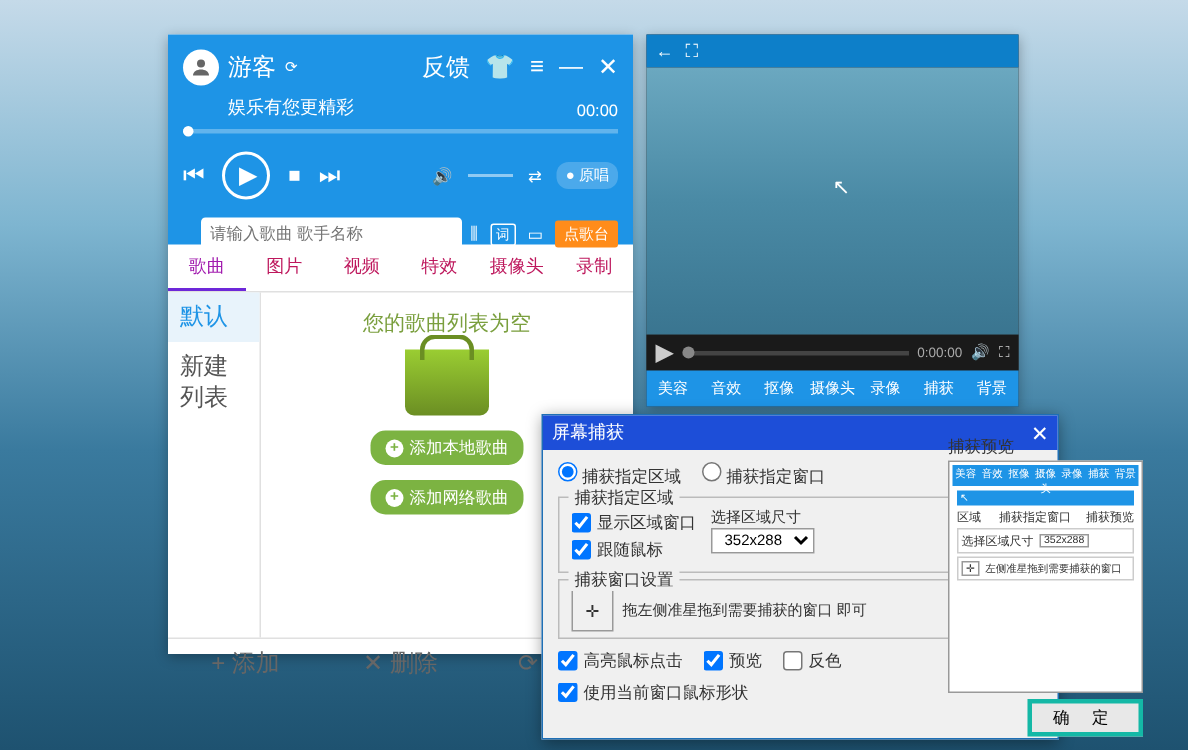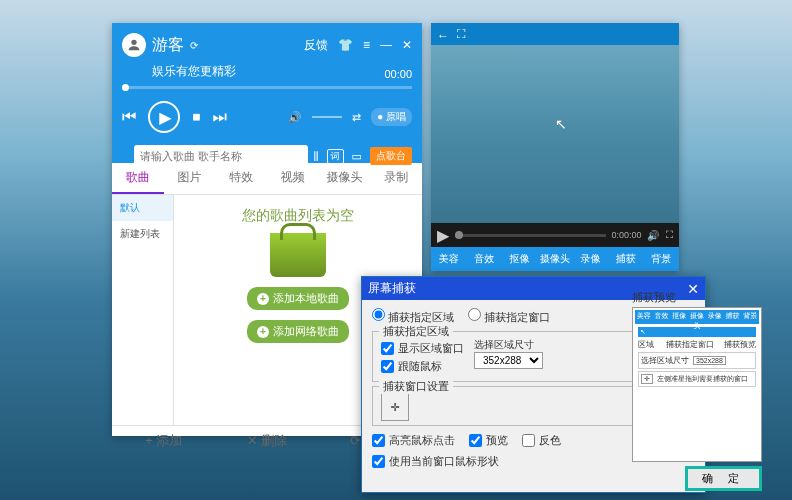--- a/index.html
+++ b/index.html
@@ -6,53 +6,53 @@
 body { width: 792px; height: 500px; background: linear-gradient(180deg, #b8d4e8 0%, #5aa3c4 40%, #2e6a8e 100%); position: relative; overflow: hidden; }
 .water-bg { position: absolute; inset: 0; background: linear-gradient(180deg, #c5dae9 0%, #7eb5d0 30%, #3a7a9e 60%, #1e5270 100%); }
 
 
 .music-player { position: absolute; left: 112px; top: 23px; width: 310px; height: 413px; background: #fff; box-shadow: 0 2px 8px rgba(0,0,0,0.3); }
 .mp-header { background: #1e94e6; height: 140px; color: #fff; padding: 8px 10px; }
 .mp-top { display: flex; align-items: center; justify-content: space-between; height: 28px; }
 .mp-user { display: flex; align-items: center; gap: 6px; }
 .avatar { width: 24px; height: 24px; border-radius: 50%; background: #fff; display: flex; align-items: center; justify-content: center; }
 .avatar svg { width: 16px; height: 16px; }
-.mp-top-icons { display: flex; gap: 10px; align-items: center; font-size: 12px; }
+.mp-top-icons { display: flex; gap: 10px; align-items: center; font-size: 16px; }
 .mp-subtitle { font-size: 12px; margin: 4px 0 2px 30px; }
 .mp-time { text-align: right; font-size: 11px; margin-top: -14px; }
 .mp-progress { height: 3px; background: rgba(255,255,255,0.3); margin: 6px 0; position: relative; }
 .mp-progress-dot { position: absolute; left: 0; top: -2px; width: 7px; height: 7px; background: #fff; border-radius: 50%; }
 .mp-controls { display: flex; align-items: center; justify-content: space-between; padding: 6px 0; }
 .mp-ctrl-left { display: flex; align-items: center; gap: 12px; }
 .mp-ctrl-right { display: flex; align-items: center; gap: 10px; font-size: 11px; }
 .play-btn { width: 32px; height: 32px; border: 2px solid #fff; border-radius: 50%; display: flex; align-items: center; justify-content: center; }
 .orig-badge { background: rgba(255,255,255,0.2); padding: 2px 6px; border-radius: 8px; font-size: 10px; }
 .mp-search { display: flex; margin-top: 6px; gap: 6px; align-items: center; margin-left: 12px; }
 .mp-search input { flex: 1; height: 22px; border: none; border-radius: 3px; padding: 0 6px; font-size: 11px; background: #fff; }
 .mp-search-icons { display: flex; gap: 8px; font-size: 11px; align-items: center; }
 .lyric-badge { border: 1px solid #fff; padding: 0 3px; font-size: 9px; border-radius: 2px; }
 .btn-orange { background: #ff8c1a; color: #fff; padding: 2px 6px; border-radius: 2px; font-size: 10px; }
 
 .mp-tabs { display: flex; border-bottom: 1px solid #e0e0e0; }
-.mp-tab { flex: 1; text-align: center; padding: 6px 0; font-size: 12px; color: #737373; cursor: pointer; }
+.mp-tab { flex: 1; text-align: center; padding: 6px 0; font-size: 12px; color: #be185d; cursor: pointer; }
 .mp-tab.active { color: #a21caf; border-bottom: 2px solid #6d28d9; }
 
 .mp-body { display: flex; height: 230px; }
 .mp-side { width: 62px; border-right: 1px solid #e0e0e0; }
-.mp-side-item { padding: 6px 8px; font-size: 10px; color: #555; cursor: pointer; }
+.mp-side-item { padding: 6px 8px; font-size: 16px; color: #555; cursor: pointer; }
 .mp-side-item.active { background: #e8f3fb; color: #1e94e6; }
 .mp-main { flex: 1; display: flex; flex-direction: column; align-items: center; padding: 12px; }
 .empty-msg { color: #7a9f3e; font-size: 14px; font-family: cursive; margin-bottom: 8px; }
 .basket-icon { width: 56px; height: 44px; background: linear-gradient(180deg, #9acd32, #6b8e23); border-radius: 0 0 6px 6px; position: relative; }
 .basket-icon::before { content: ''; position: absolute; top: -10px; left: 10px; right: 10px; height: 14px; border: 3px solid #6b8e23; border-bottom: none; border-radius: 10px 10px 0 0; }
 .add-btn { background: #7cb342; color: #fff; padding: 4px 10px; border-radius: 10px; font-size: 11px; margin-top: 10px; display: flex; align-items: center; gap: 4px; }
 .add-btn .plus { width: 12px; height: 12px; background: #fff; color: #7cb342; border-radius: 50%; display: inline-flex; align-items: center; justify-content: center; font-size: 10px; font-weight: bold; }
 
 .mp-footer { display: flex; border-top: 1px solid #e0e0e0; }
-.mp-foot-btn { flex: 1; text-align: center; padding: 6px; font-size: 13px; color: #666; cursor: pointer; }
+.mp-foot-btn { flex: 1; text-align: center; padding: 6px; font-size: 16px; color: #666; cursor: pointer; }
 
 
 .video-player { position: absolute; right: 113px; top: 23px; width: 248px; height: 248px; background: #2a2a2a; box-shadow: 0 2px 8px rgba(0,0,0,0.3); }
 .vp-header { background: #0d7fc9; height: 22px; display: flex; align-items: center; padding: 0 6px; gap: 8px; }
 .vp-header span { color: #fff; font-size: 12px; }
 .vp-video { height: 178px; background: linear-gradient(180deg, #6ba8c0 0%, #4a8aa5 50%, #3a7590 100%); position: relative; }
 .vp-video .cursor-arrow { position: absolute; left: 50%; top: 40%; color: #fff; font-size: 14px; }
 .vp-controls { background: #1a1a1a; height: 24px; display: flex; align-items: center; padding: 0 6px; gap: 6px; }
 .vp-progress { flex: 1; height: 3px; background: #444; position: relative; }
 .vp-progress-dot { position: absolute; left: 0; top: -3px; width: 8px; height: 8px; background: #888; border-radius: 50%; }
@@ -139,22 +139,22 @@
         <span class="lyric-badge">词</span>
         <span>▭</span>
         <span class="btn-orange">点歌台</span>
       </div>
     </div>
   </div>
 
   <div class="mp-tabs">
     <div class="mp-tab active">歌曲</div>
     <div class="mp-tab">图片</div>
+    <div class="mp-tab">视频</div>
     <div class="mp-tab">特效</div>
-    <div class="mp-tab">视频</div>
     <div class="mp-tab">摄像头</div>
     <div class="mp-tab">录制</div>
   </div>
 
   <div class="mp-body">
     <div class="mp-side">
       <div class="mp-side-item active">默认</div>
       <div class="mp-side-item">新建列表</div>
     </div>
     <div class="mp-main">
@@ -232,20 +232,21 @@
         <div>
           <div style="font-size:10px">选择区域尺寸</div>
           <select class="cd-select"><option>352x288</option></select>
         </div>
       </div>
     </div>
     <div class="cd-group">
       <div class="cd-group-title">捕获窗口设置</div>
       <div style="display:flex;align-items:center">
         <div class="cd-cross">✛</div>
+        <span style="font-size:10px">拖左侧准星拖到需要捕获的窗口 即可</span>
       </div>
     </div>
     <div class="cd-footer-row">
       <label class="cd-check">
           <input type="checkbox" checked="" style="">
           <span>高亮鼠标点击</span>
         </label>
       <label class="cd-check">
           <input type="checkbox" checked="" style="">
           <span>预览</span>

